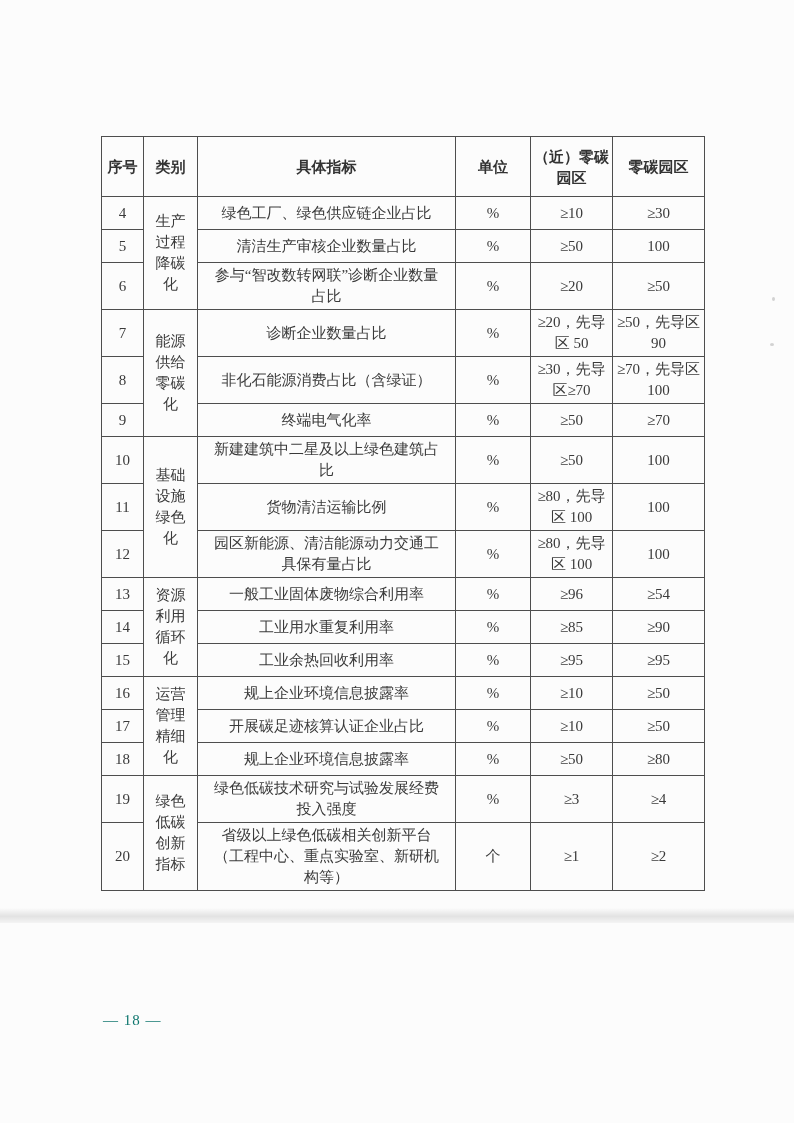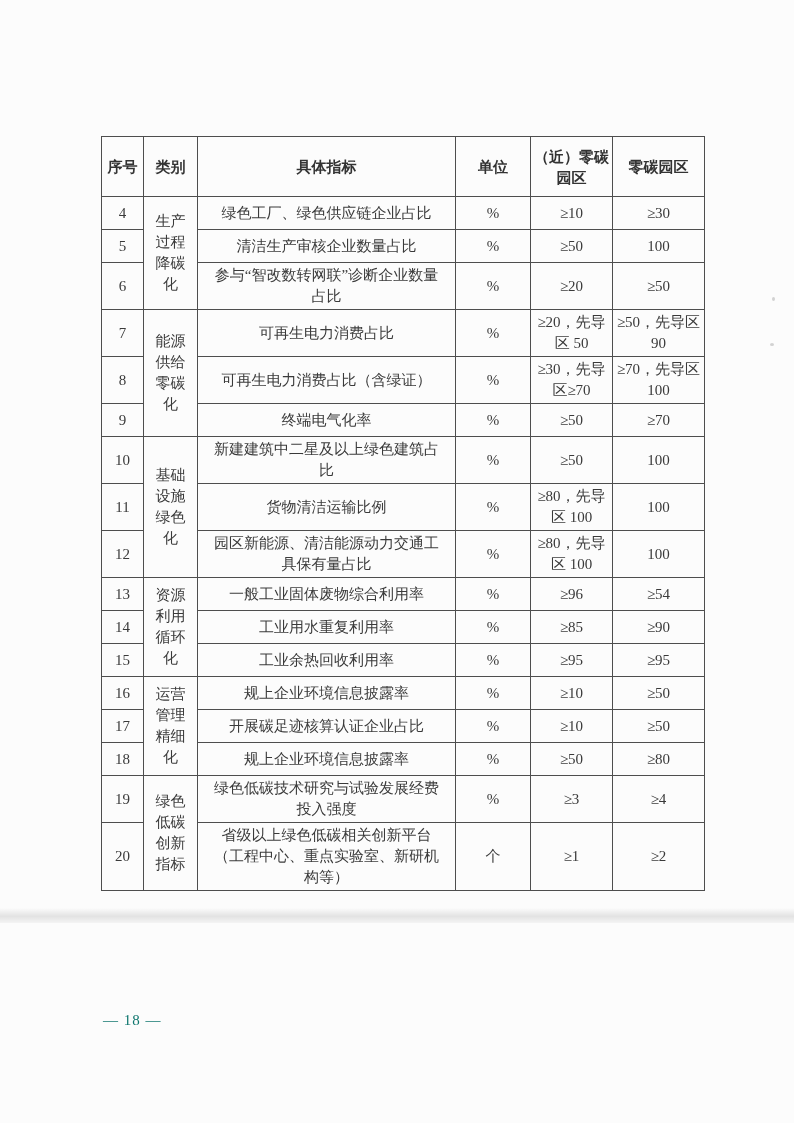--- a/index.html
+++ b/index.html
@@ -119,28 +119,28 @@
         <tr>
           <td class="num">6</td>
           <td class="ind">参与“智改数转网联”诊断企业数量占比</td>
           <td class="unit">%</td>
           <td class="tgt">≥20</td>
           <td class="tgt">≥50</td>
         </tr>
         <tr>
           <td class="num">7</td>
           <td class="cat" rowspan="3">能源供给零碳化</td>
-          <td class="ind">可再生电力消费占比</td>
+          <td class="ind">诊断企业数量占比</td>
           <td class="unit">%</td>
           <td class="tgt">≥20，先导区 50</td>
           <td class="tgt">≥50，先导区 90</td>
         </tr>
         <tr>
           <td class="num">8</td>
-          <td class="ind">可再生电力消费占比（含绿证）</td>
+          <td class="ind">非化石能源消费占比（含绿证）</td>
           <td class="unit">%</td>
           <td class="tgt">≥30，先导区≥70</td>
           <td class="tgt">≥70，先导区 100</td>
         </tr>
         <tr>
           <td class="num">9</td>
           <td class="ind">终端电气化率</td>
           <td class="unit">%</td>
           <td class="tgt">≥50</td>
           <td class="tgt">≥70</td>

